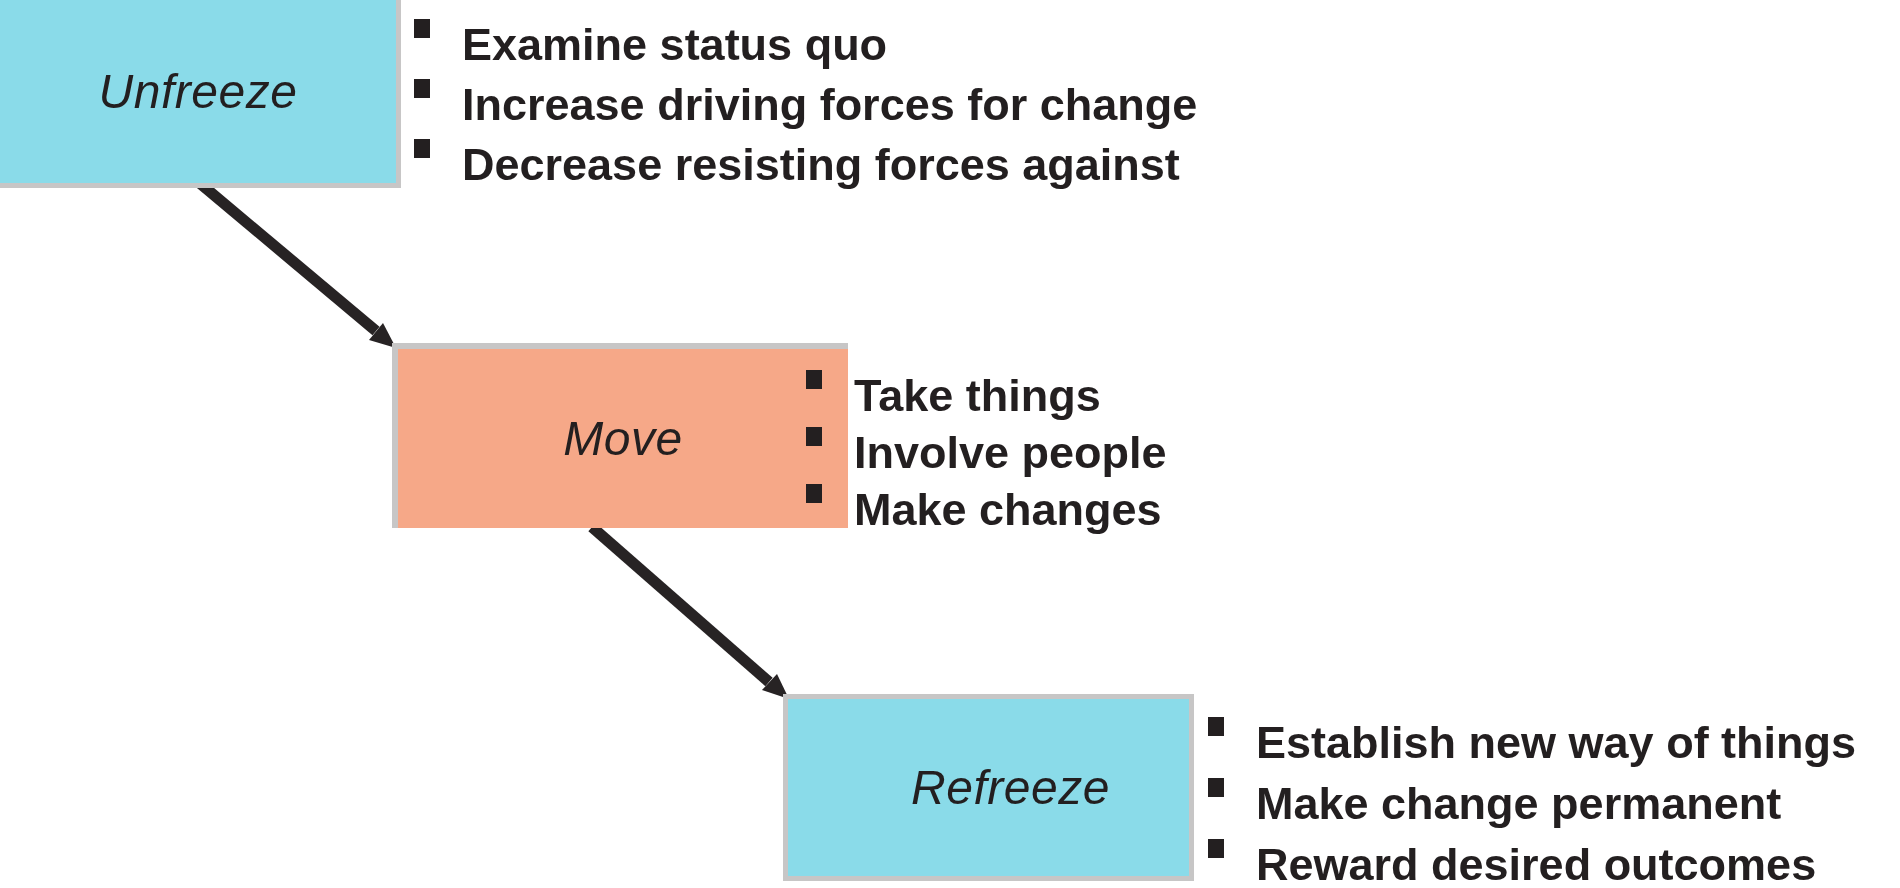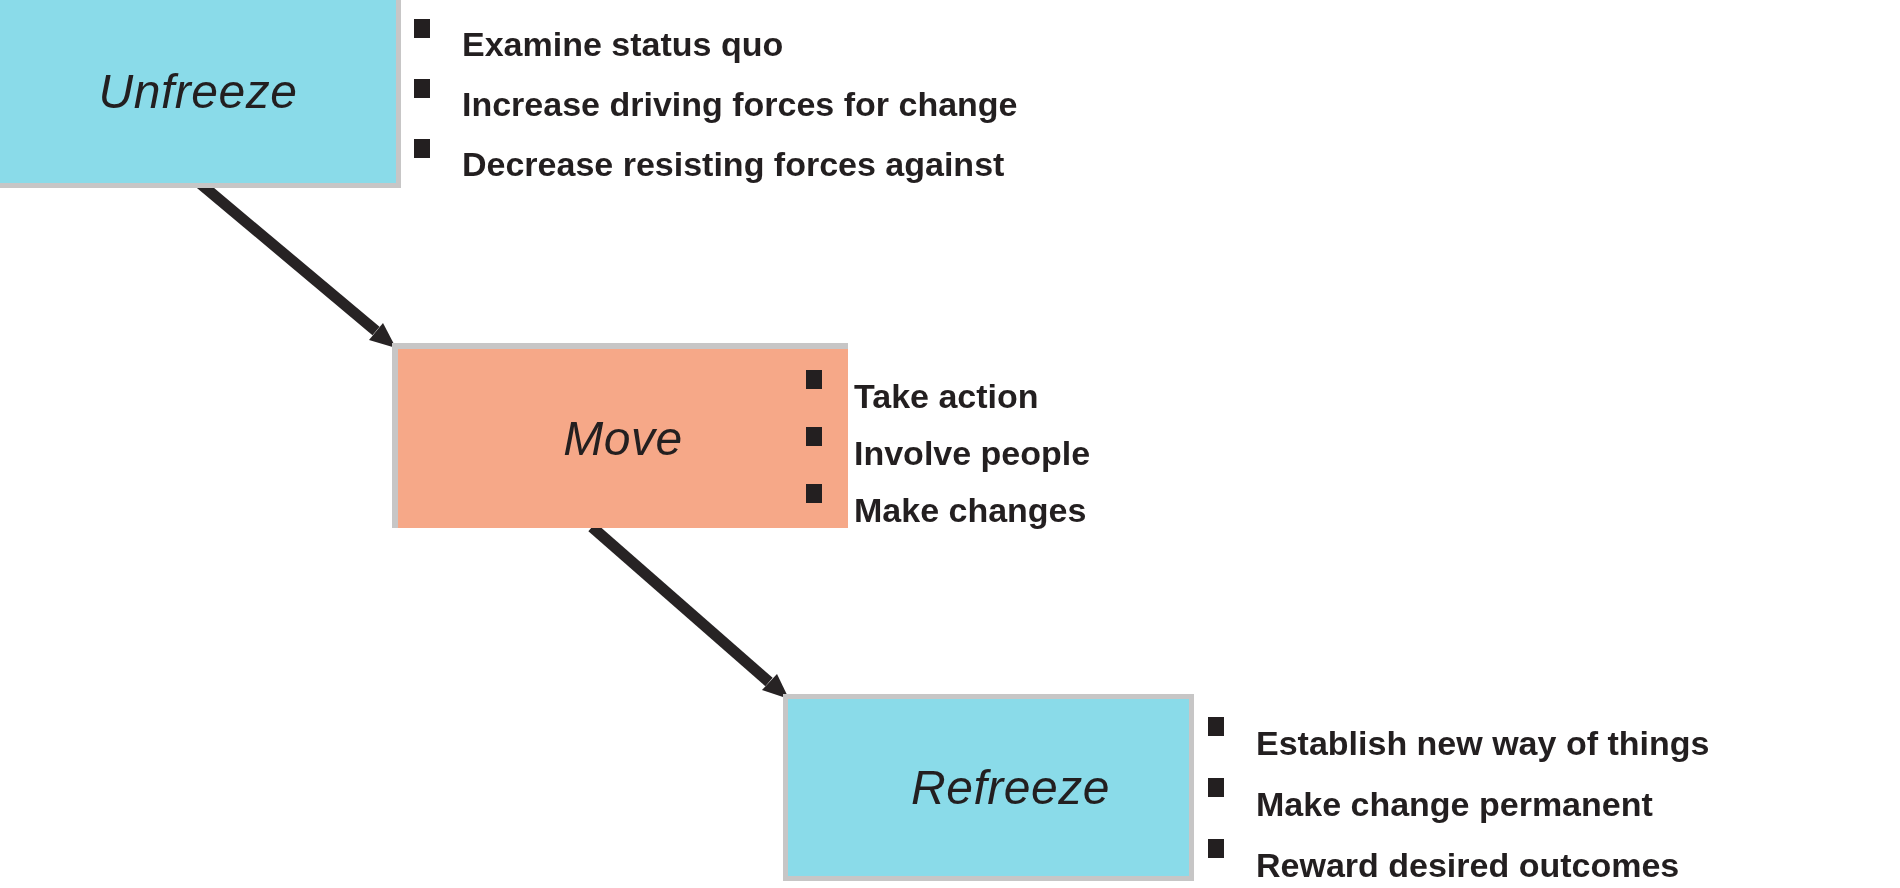--- a/index.html
+++ b/index.html
@@ -73,21 +73,21 @@
   .bullets-refreeze { left: 1208px; top: 696px; }
   .bullets-refreeze .bullet-row { height: 61px; }
 
   .sq {
     width: 16px; height: 19px;
     background: var(--text-dark, #231F20);
     flex: 0 0 auto;
     margin-right: 32px;
   }
   .bullet-text {
-    font-size: 34px;
+    font-size: 45px;
     font-weight: 700;
     color: var(--text-dark, #231F20);
     white-space: nowrap;
     margin-top: 33px;
   }
 </style>
 </head>
 <body>
 
 <div class="canvas">
@@ -118,21 +118,21 @@
     </li>
   </ul>
 
   <div class="stage-box box-move">
     <span class="stage-label">Move</span>
   </div>
 
   <ul class="bullets bullets-move">
     <li class="bullet-row">
       <span class="sq"></span>
-      <span class="bullet-text">Take action</span>
+      <span class="bullet-text">Take things</span>
     </li>
     <li class="bullet-row">
       <span class="sq"></span>
       <span class="bullet-text">Involve people</span>
     </li>
     <li class="bullet-row">
       <span class="sq"></span>
       <span class="bullet-text">Make changes</span>
     </li>
   </ul>

